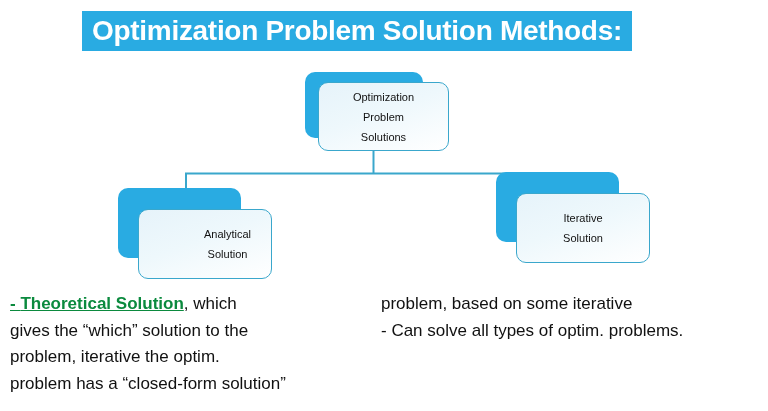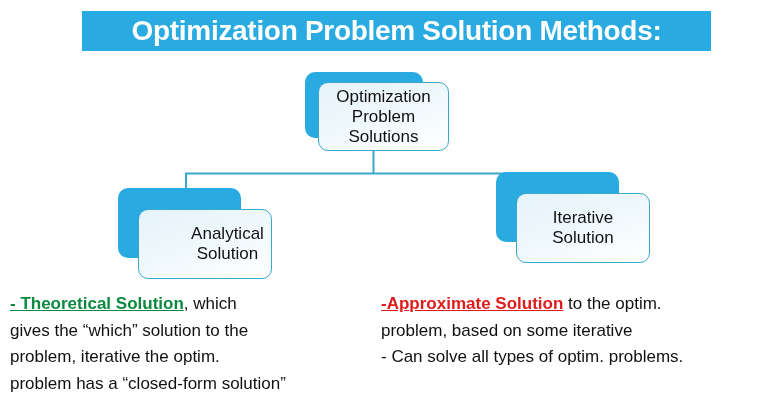--- a/index.html
+++ b/index.html
@@ -14,21 +14,21 @@
     overflow: hidden;
     font-family: "Liberation Sans", sans-serif;
     color: #1a1a1a;
   }
 
   
   #title-banner {
     position: absolute;
     left: 82px;
     top: 11px;
-    width: 629px;
+    width: 550px;
     height: 40px;
     background: #29ABE2;
     display: flex;
     align-items: center;
     justify-content: center;
   }
   #title-banner .title-text {
     color: #ffffff;
     font-family: "Liberation Sans", sans-serif;
     font-weight: bold;
@@ -54,21 +54,21 @@
     border: 1.5px solid #3aa7cc;
     border-radius: 10px;
     box-sizing: border-box;
     display: flex;
     align-items: center;
     justify-content: center;
     text-align: center;
   }
   .node .panel .label {
     font-family: "Liberation Sans", sans-serif;
-    font-size: 17px;
+    font-size: 11px;
     line-height: 20px;
     color: #111111;
     white-space: pre-line;
   }
 
   
   #node-root { left: 305px; top: 72px; width: 145px; height: 80px; }
   #node-root .shadow { width: 118px; height: 66px; }
   #node-root .panel  { left: 13px; top: 10px; width: 131px; height: 69px; }
 
@@ -160,16 +160,15 @@
 </div>
 
 <div class="textblock" id="text-left">
   <span class="line"><span class="lead-green">- </span><span class="lead-green">Theoretical Solution</span><span class="rest">, which</span></span>
   <span class="line">gives the “which” solution to the</span>
   <span class="line">problem, iterative the optim.</span>
   <span class="line">problem has a “closed-form solution”</span>
 </div>
 
 <div class="textblock" id="text-right">
-  <span class="line"><span class="lead-red">-</span><span class="lead-red">Approximate Solution</span><span class="rest"> to the optim.</span></span>
   <span class="line">problem, based on some iterative</span>
   <span class="line">- Can solve all types of optim. problems.</span>
 </div>
 
 </body></html>

